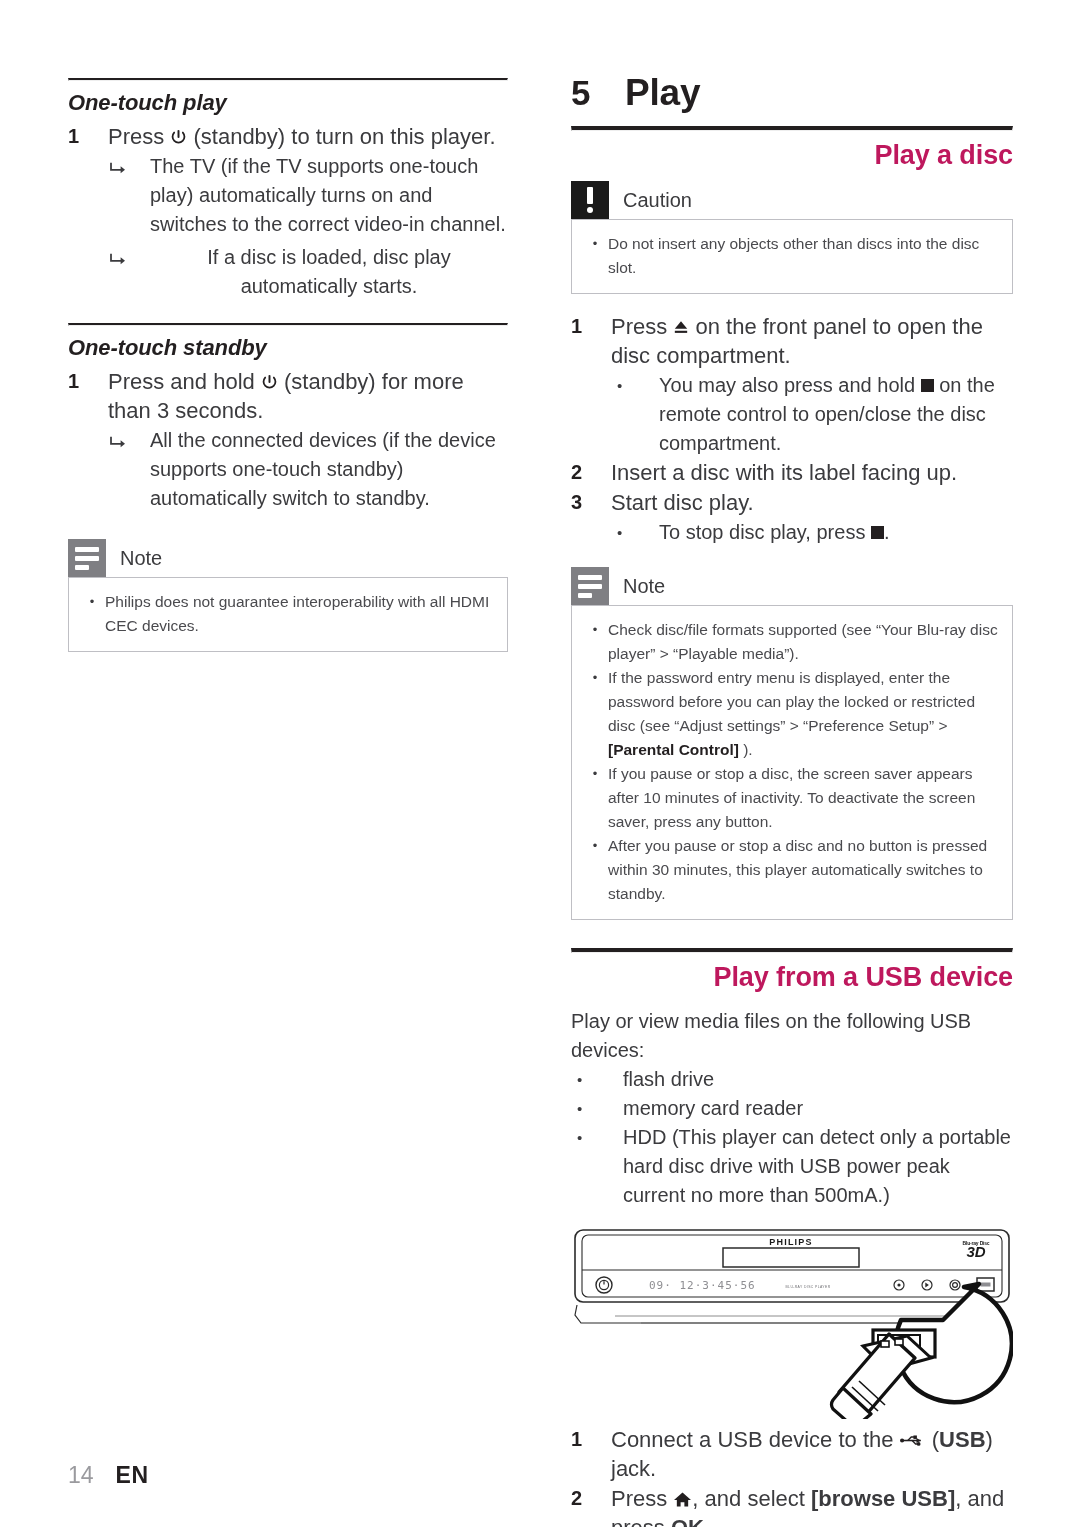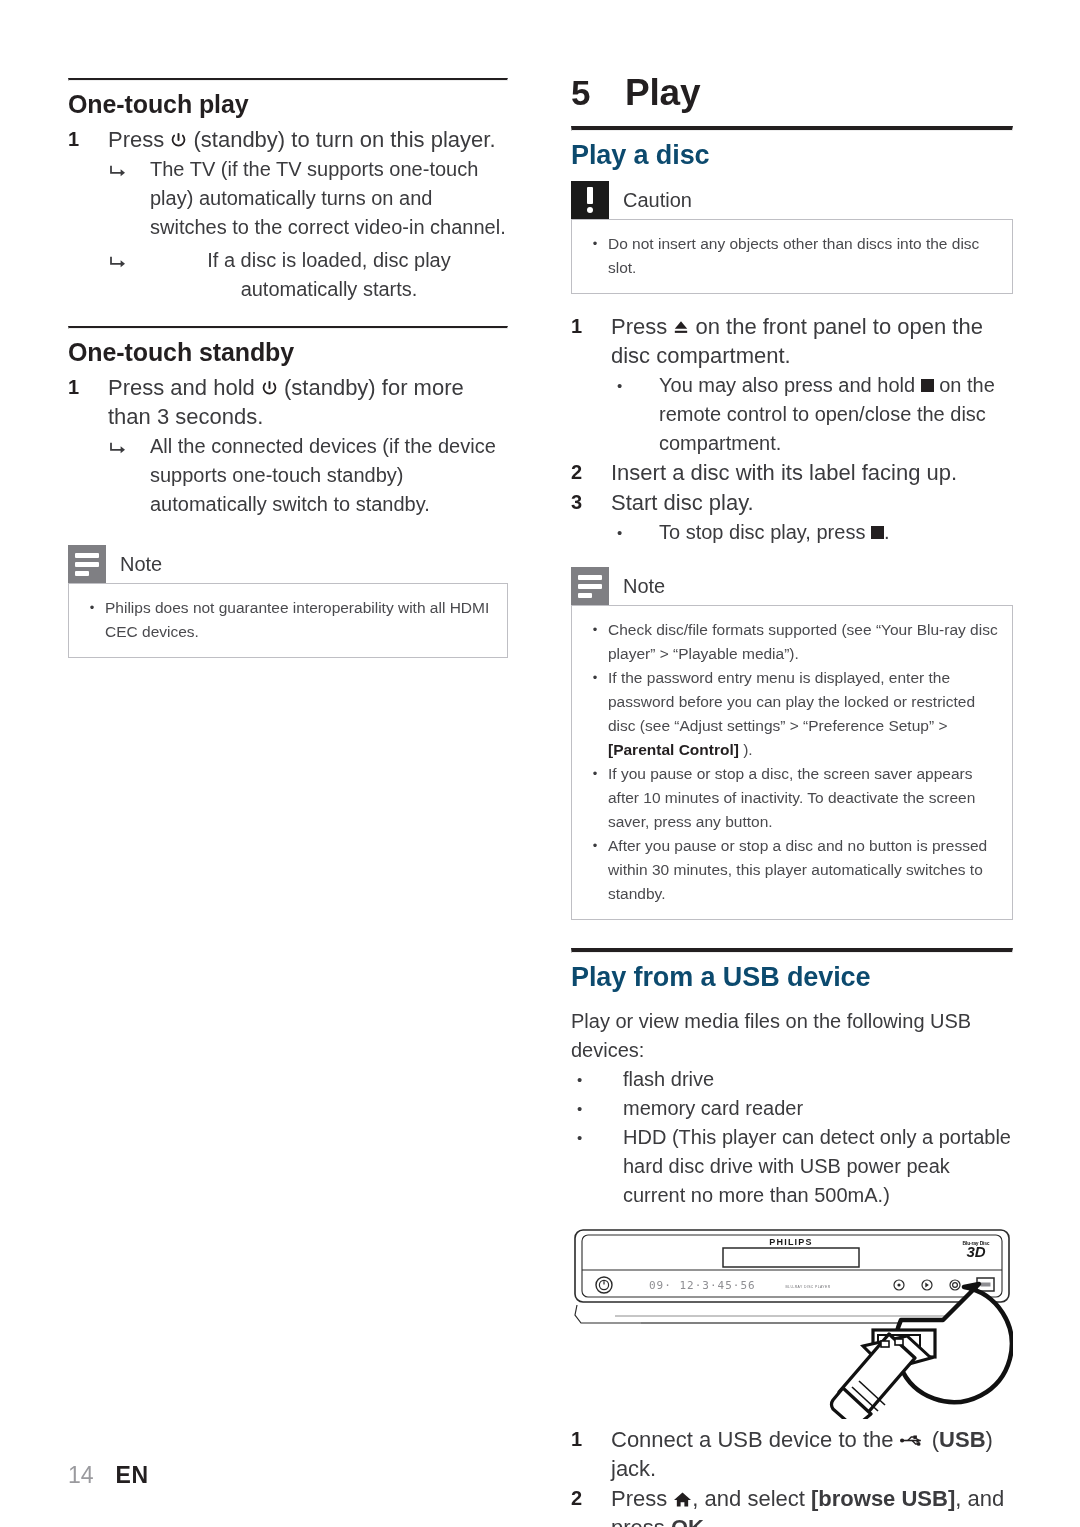--- a/index.html
+++ b/index.html
@@ -28,26 +28,26 @@
     display: flex; align-items: baseline;
     font-size: 37px; font-weight: bold;
     letter-spacing: -0.2px;
     color: #231f20;
     margin: 0 0 12px 0;
   }
   .chap-num { width: 54px; flex: 0 0 54px; font-size: 35px; }
   .chap-title { font-size: 37px; }
 
   .sec-head {
-    font-size: 27px; font-weight: bold; color: #0c4a6e;
-    margin: 9px 0 10px 0; letter-spacing: -0.1px;
+    font-size: 27px; font-weight: bold; color: #be185d;
+    margin: 9px 0 10px 0; letter-spacing: -0.1px; text-align: right;
   }
   .sub-head {
-    font-size: 25px; font-weight: bold; color: #231f20;
-    margin: 9px 0 6px 0; letter-spacing: -0.1px;
+    font-size: 22px; font-weight: bold; color: #231f20;
+    margin: 9px 0 6px 0; letter-spacing: -0.1px; font-style: italic;
   }
 
   
   .steps { margin: 0; padding: 0; list-style: none; }
   .step { display: flex; margin: 0 0 1px 0; }
   .step-num {
     flex: 0 0 40px; width: 40px;
     font-size: 20px; font-weight: bold; color: #231f20;
     line-height: 29px;
   }

